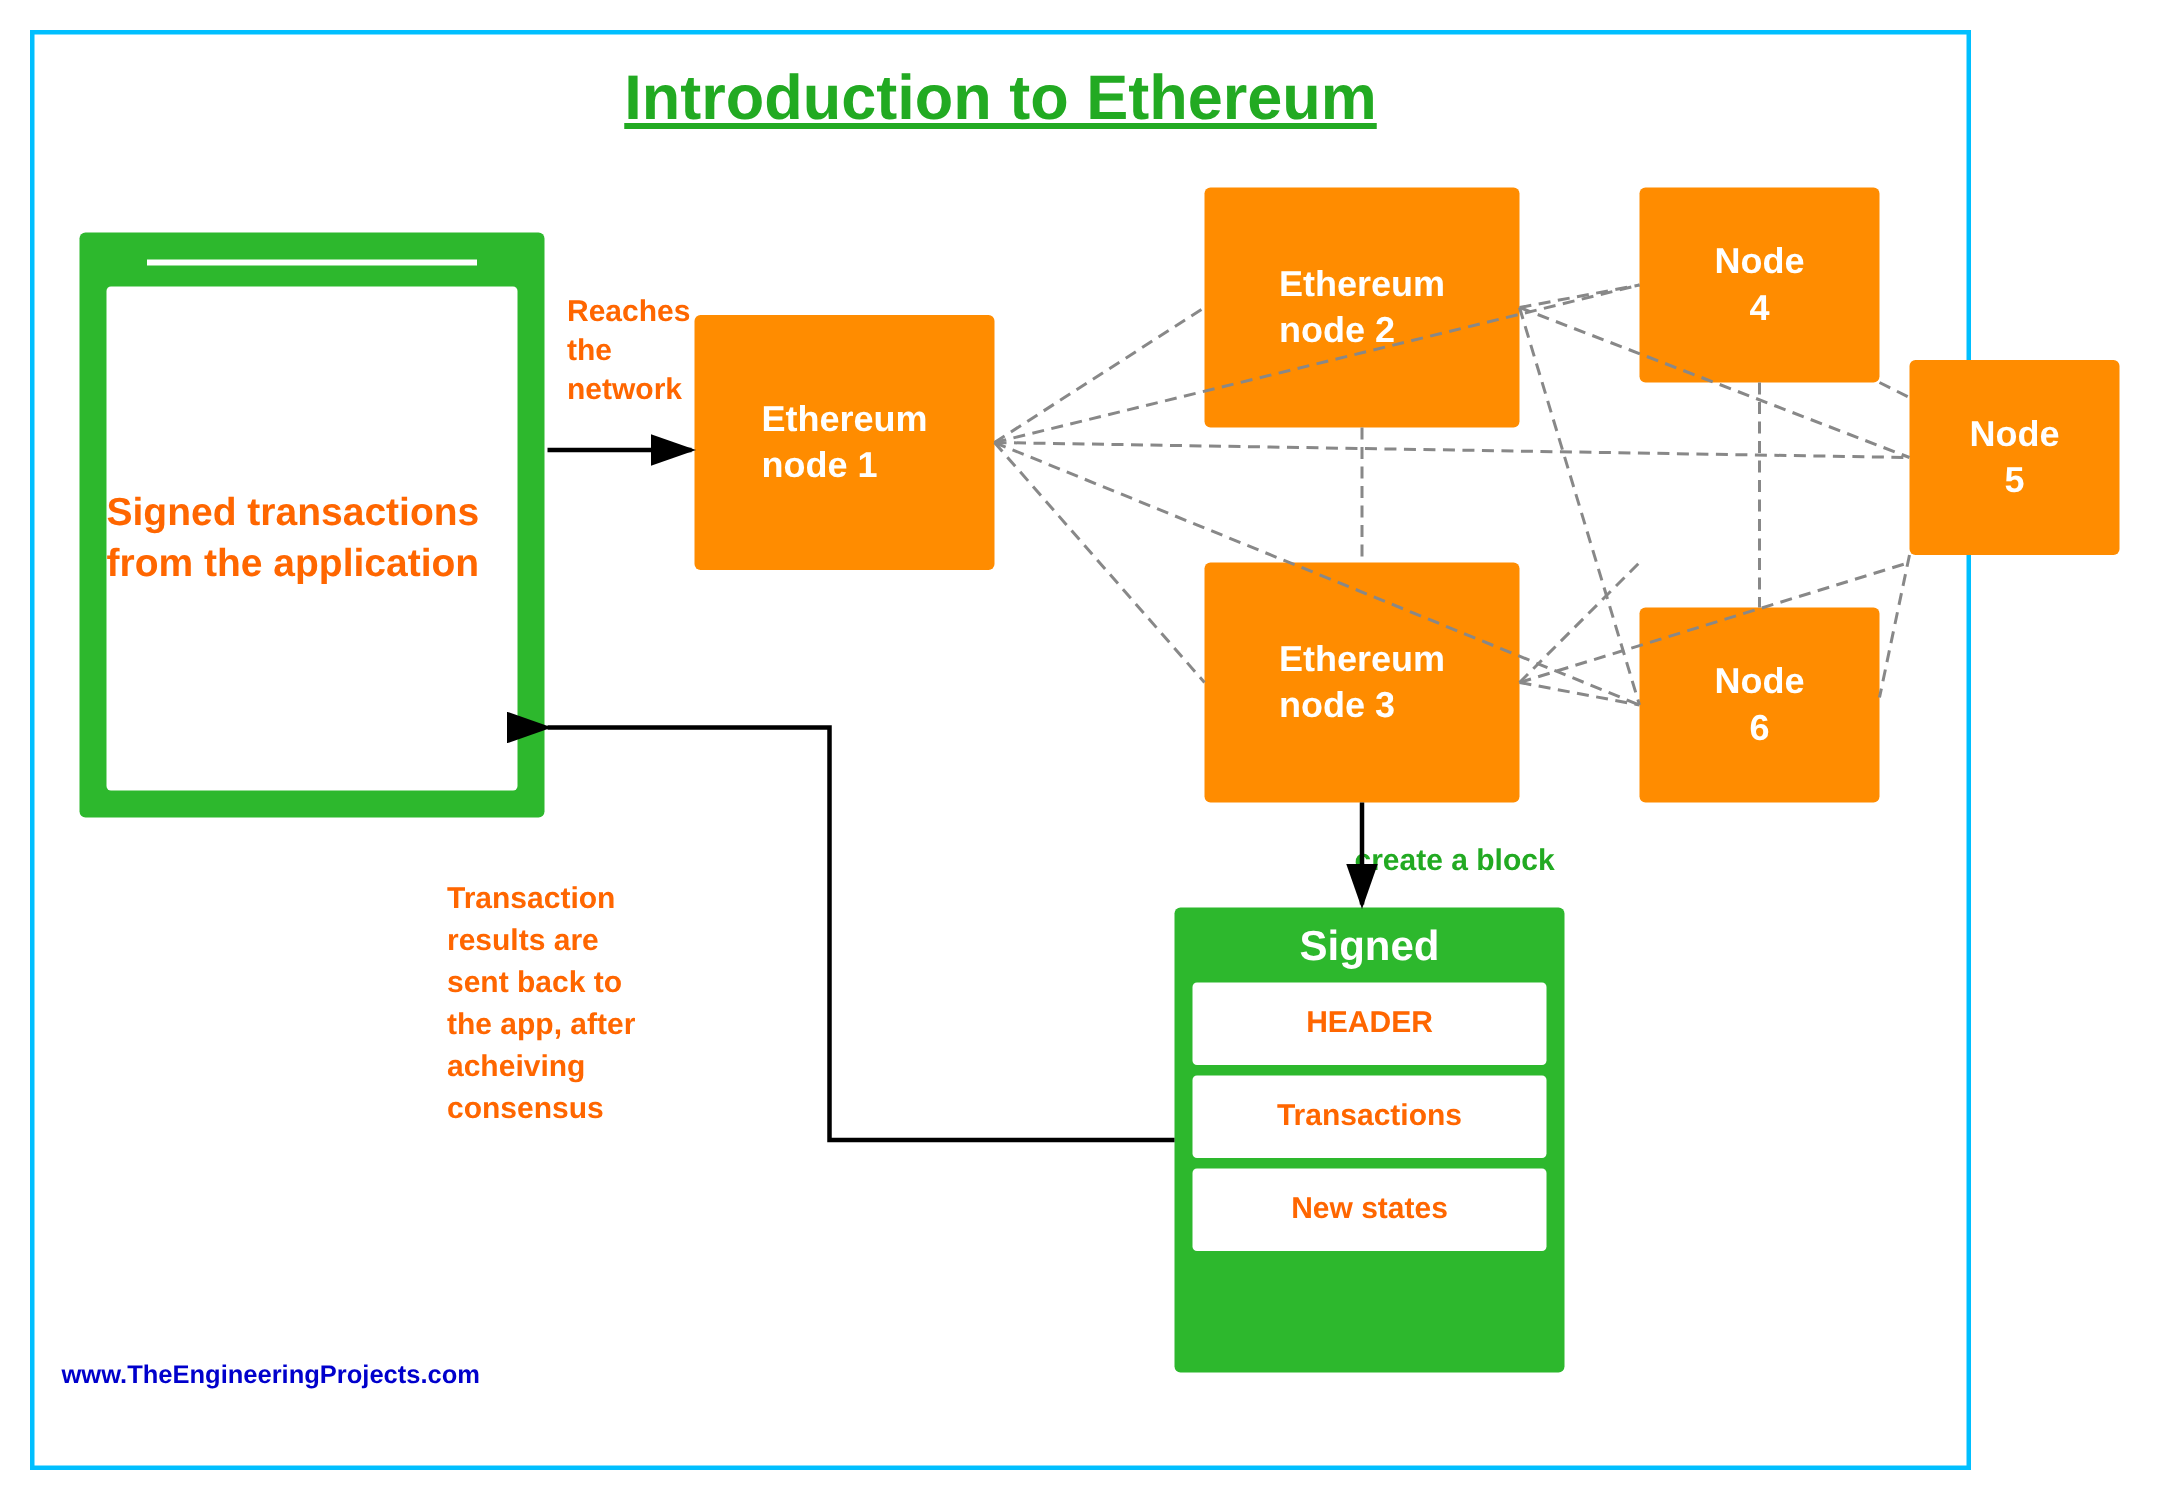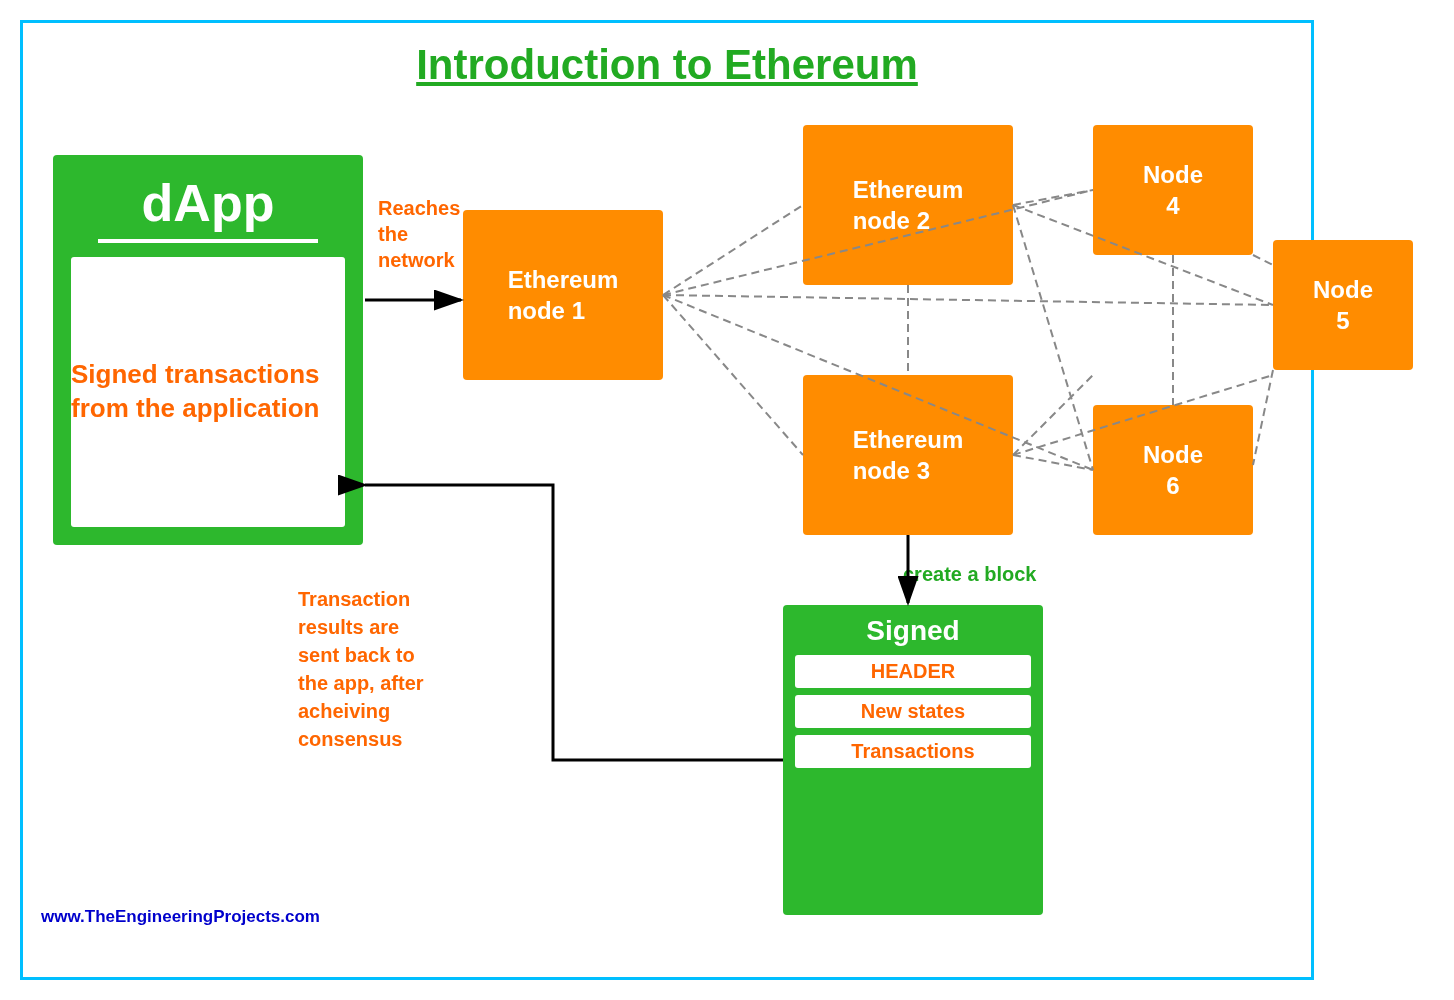--- a/index.html
+++ b/index.html
@@ -188,21 +188,21 @@
       font-size: 28px;
       font-weight: bold;
       text-align: center;
       margin-bottom: 8px;
     }
     .block-item {
       background: white;
       width: 100%;
       border-radius: 3px;
       margin-bottom: 7px;
-      padding: 5px 6px;
+      padding: 16px 6px;
       text-align: center;
     }
     .block-item-text {
       color: #FF6600;
       font-size: 20px;
       font-weight: bold;
     }
     
     .svg-overlay {
       position: absolute;
@@ -252,21 +252,20 @@
 <body>
 
 <div class="outer-border">
   <div class="title">
     <h1>Introduction to Ethereum</h1>
   </div>
 
   <div class="diagram-area">
 
     <div class="dapp-box">
-      <div class="dapp-label">dApp</div>
       <div class="dapp-underline"></div>
       <div class="dapp-inner-box">
         <div class="dapp-inner-text">Signed transactions from the application</div>
       </div>
     </div>
 
     <div class="node1-box">
       <div class="node-label">Ethereum<br>node 1</div>
     </div>
 
@@ -289,24 +288,24 @@
     <div class="node3-box">
       <div class="node-label">Ethereum<br>node 3</div>
     </div>
 
     <div class="block-box">
       <div class="block-title">Signed</div>
       <div class="block-item">
         <span class="block-item-text">HEADER</span>
       </div>
       <div class="block-item">
-        <span class="block-item-text">New states</span>
+        <span class="block-item-text">Transactions</span>
       </div>
       <div class="block-item">
-        <span class="block-item-text">Transactions</span>
+        <span class="block-item-text">New states</span>
       </div>
     </div>
 
     <div class="reaches-label">
       Reaches<br>the<br>network
     </div>
     <div class="create-block-label">create a block</div>
     <div class="transaction-results-label">
       Transaction<br>results are<br>sent back to<br>the app, after<br>acheiving<br>consensus
     </div>

